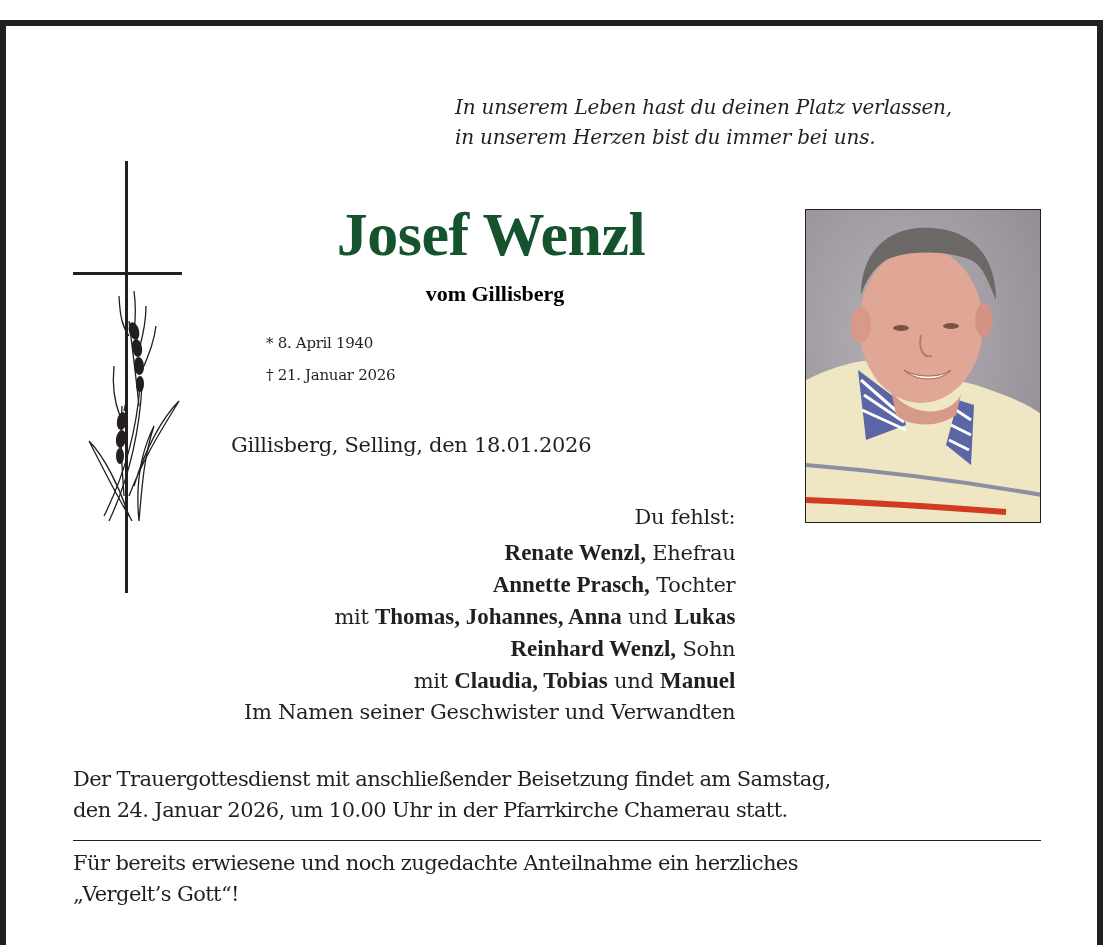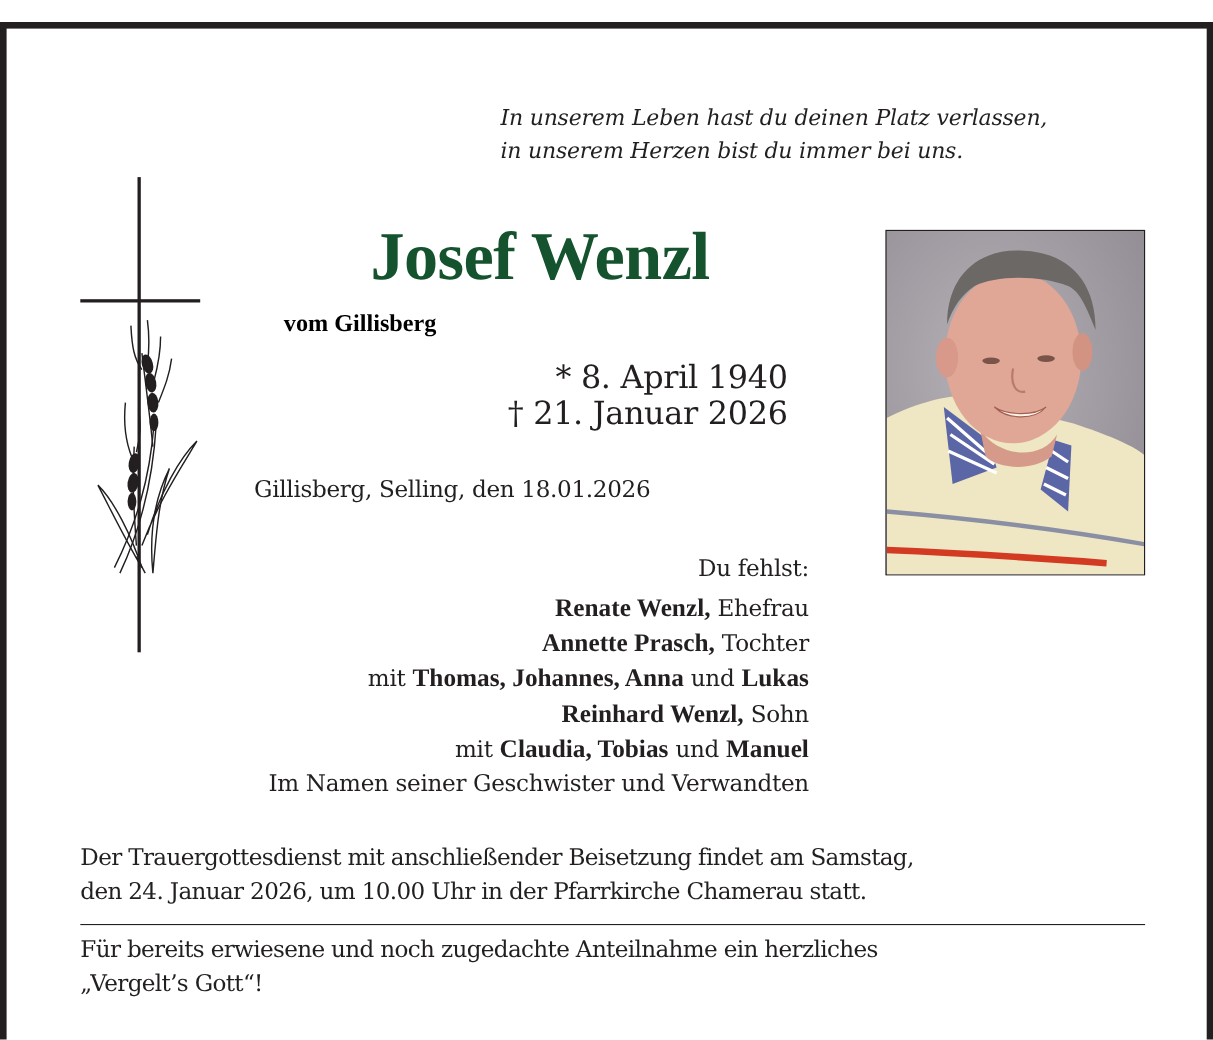--- a/index.html
+++ b/index.html
@@ -16,26 +16,26 @@
     .quote div { white-space: nowrap; }
     .cross-v { position: absolute; left: 119px; top: 135px; width: 3px; height: 432px; background: #231f20; }
     .cross-h { position: absolute; left: 67px; top: 246px; width: 109px; height: 3px; background: #231f20; }
     .wheat { position: absolute; left: 78px; top: 260px; width: 100px; height: 260px; }
     .name {
       position: absolute; left: 260px; width: 450px; top: 170px; text-align: center;
       font-family: "Liberation Serif", "DejaVu Serif", serif; font-weight: bold;
       font-size: 62px; line-height: 76px; letter-spacing: -0.5px; color: #14532d;
     }
     .origin {
-      position: absolute; left: 252px; width: 450px; top: 254px; text-align: left;
+      position: absolute; left: 264px; width: 450px; top: 254px; text-align: center;
       font-family: "Liberation Serif", "DejaVu Serif", serif; font-weight: bold; font-size: 22px; line-height: 28px;
     }
     .dates {
-      position: absolute; left: 260px; width: 450px; top: 301px; text-align: right;
-      font-size: 29px; line-height: 32px; letter-spacing: -0.3px;
+      position: absolute; left: 260px; width: 450px; top: 301px; text-align: left;
+      font-size: 15px; line-height: 32px; letter-spacing: -0.3px;
     }
     .place {
       position: absolute; left: 225px; top: 404px; font-size: 21px; line-height: 30px;
       letter-spacing: -0.3px; white-space: nowrap;
     }
     .family {
       position: absolute; left: 238px; top: 476px; font-size: 21px; line-height: 31px;
       letter-spacing: -0.3px; white-space: nowrap; text-align: right;
     }
     .family .intro { margin-bottom: 4px; }

